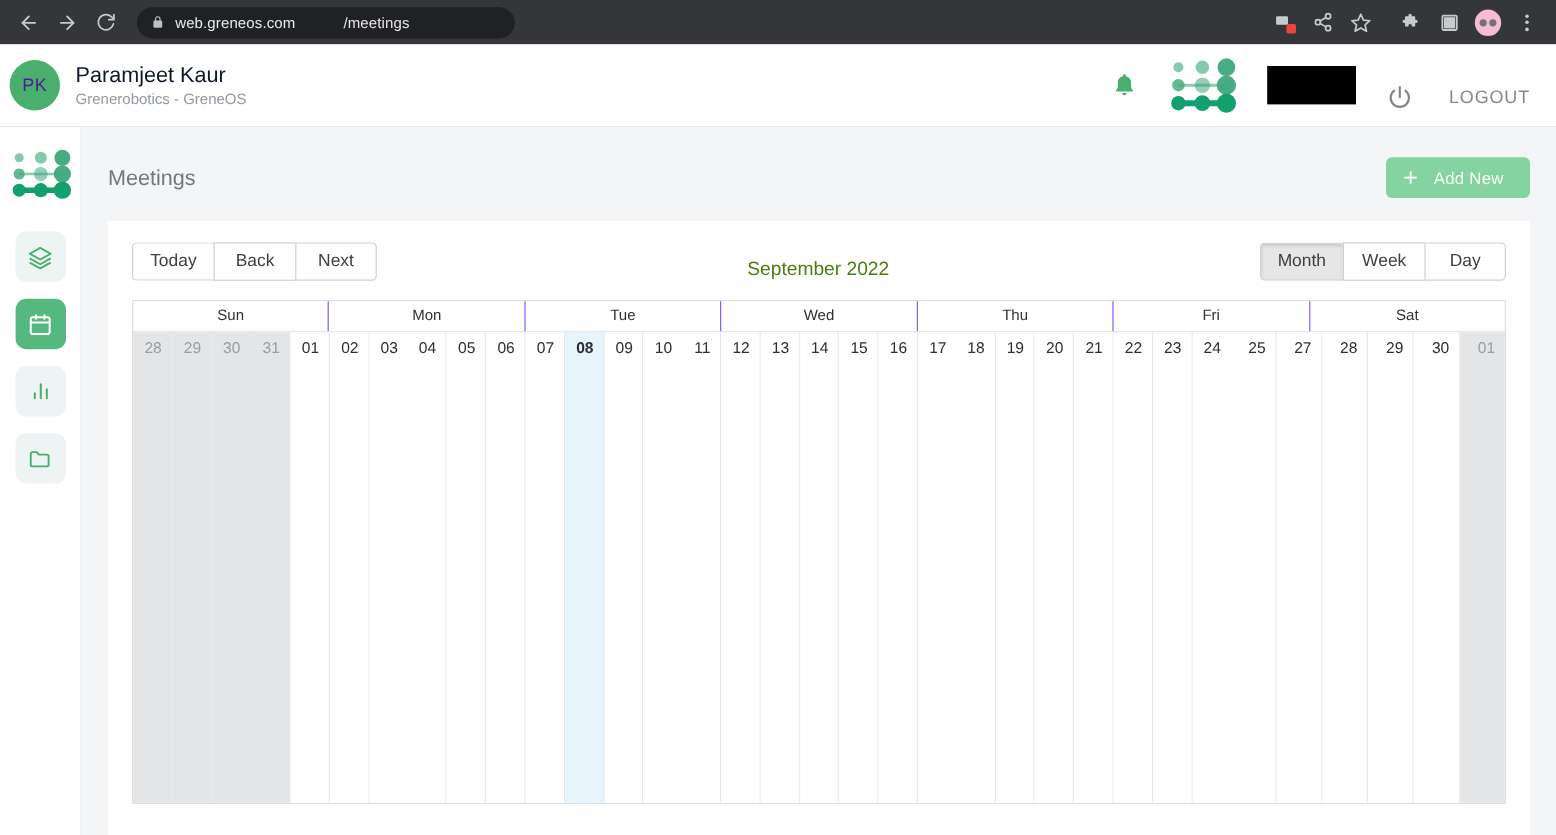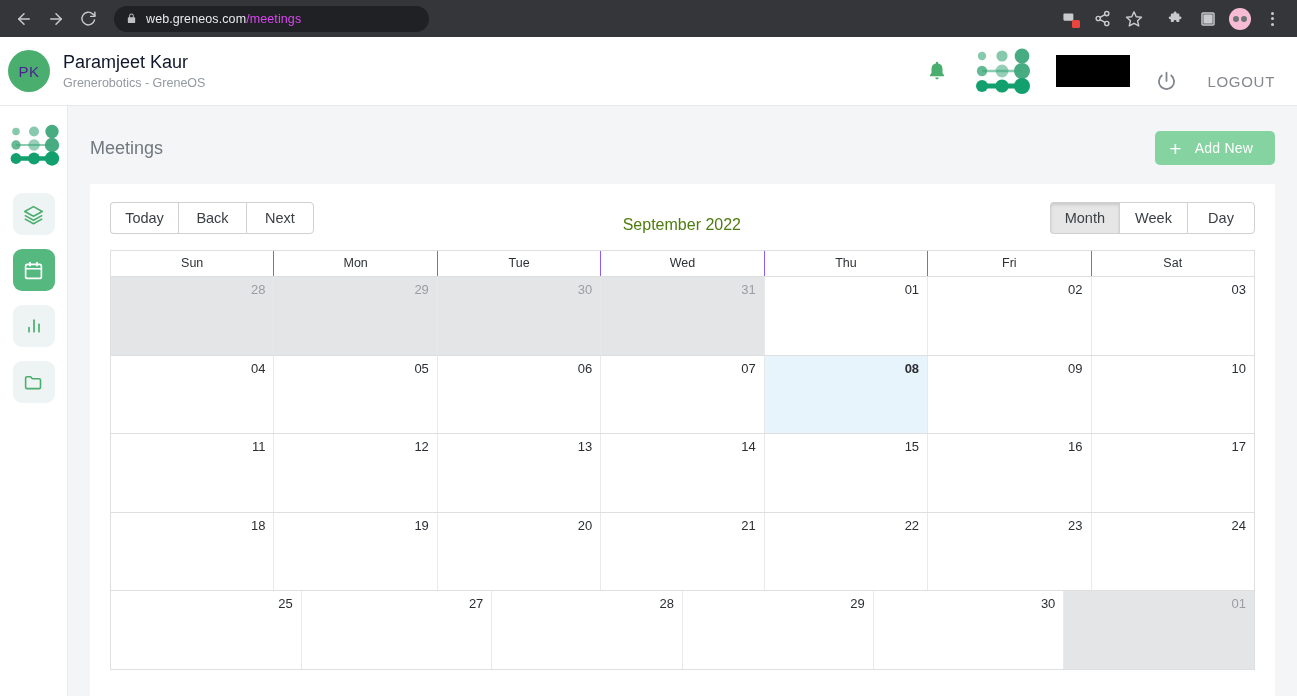--- a/index.html
+++ b/index.html
@@ -39,21 +39,21 @@
     margin-left: 8px;
     gap: 9px;
   }
   .lock-icon { flex: 0 0 auto; display: block; }
   .url-text {
     font-size: 12.5px;
     color: #e8eaed;
     white-space: nowrap;
     letter-spacing: .1px;
   }
-  .url-text .path { color: #d946ef; }
+  .url-text .path { color: #e5e5e5; padding-left: 40px; }
   .browser-spacer { flex: 1 1 auto; }
   .chrome-actions {
     display: flex; align-items: center; gap: 2px;
   }
   .chrome-icon {
     width: 30px; height: 30px;
     display: flex; align-items: center; justify-content: center;
     color: #c8cacd;
     position: relative;
     flex: 0 0 auto;
@@ -451,21 +451,21 @@
       <div class="calendar">
         <div class="cal-head" id="cal-head">
             <div>Sun</div>
             <div>Mon</div>
             <div>Tue</div>
             <div>Wed</div>
             <div>Thu</div>
             <div>Fri</div>
             <div>Sat</div>
           </div>
-        <div id="cal-body" style="display:flex;flex-direction:column;flex:1 1 auto">
+        <div id="cal-body" style="display:flex;flex-direction:row;flex:1 1 auto">
             <div class="cal-row">
               <div class="cal-cell off">28</div>
               <div class="cal-cell off">29</div>
               <div class="cal-cell off">30</div>
               <div class="cal-cell off">31</div>
               <div class="cal-cell">01</div>
               <div class="cal-cell">02</div>
               <div class="cal-cell">03</div>
             </div>
             <div class="cal-row">

